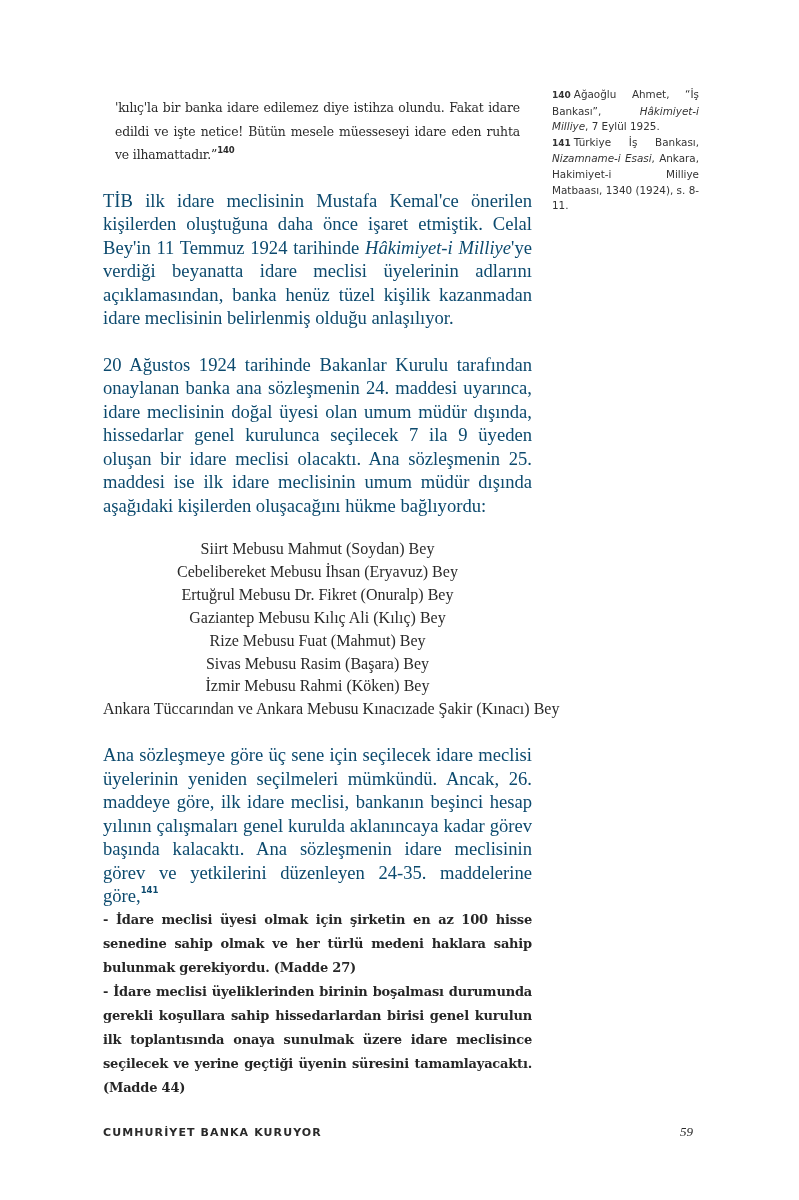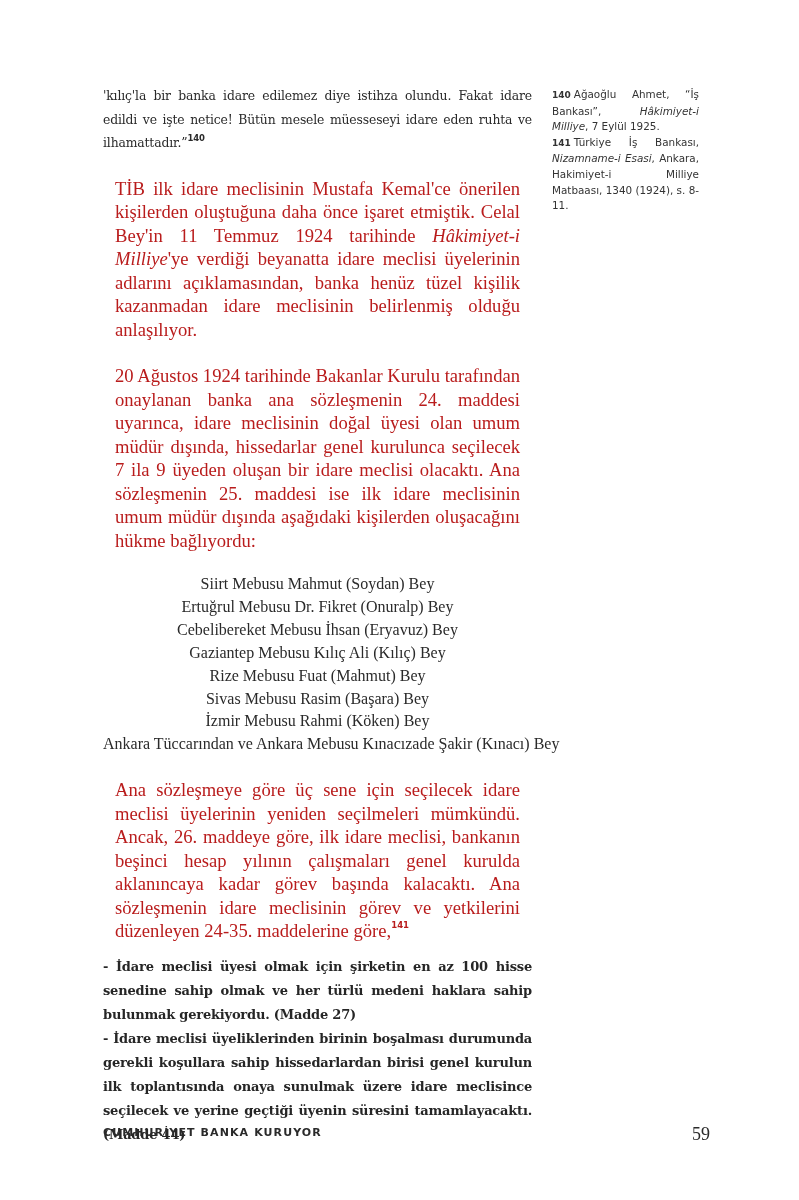--- a/index.html
+++ b/index.html
@@ -2,59 +2,59 @@
 <html><head>
 <meta charset="utf-8">
 <style>
   html, body { margin: 0; padding: 0; background: #ffffff; }
   body { width: 799px; height: 1200px; position: relative; overflow: hidden; color: #2a2a2a; }
   .page { position: absolute; left: 0; top: 0; width: 799px; height: 1200px; }
 
   .main { position: absolute; left: 103px; top: 84px; width: 429px; }
   .side { position: absolute; left: 552px; top: 87px; width: 147px; }
 
-  .quote { font-family: "DejaVu Serif", serif; font-size: 12.4px; line-height: 23.5px; text-align: justify; margin: 0; letter-spacing: -0.15px; }
+  .quote { font-family: "DejaVu Serif", serif; font-size: 12.4px; line-height: 23.5px; text-align: justify; margin: 12px; letter-spacing: -0.15px; }
   .quote sup { font-family: "DejaVu Sans", sans-serif; font-weight: bold; font-size: 8.5px; vertical-align: 6px; line-height: 0; }
 
-  .para { font-family: "Liberation Serif", serif; font-size: 18.6px; line-height: 23.5px; text-align: justify; margin: 12px; color: #b91c1c; }
+  .para { font-family: "Liberation Serif", serif; font-size: 18.6px; line-height: 23.5px; text-align: justify; margin: 0; color: #0c4a6e; }
   .para i { font-style: italic; }
   .para sup { font-family: "DejaVu Sans", sans-serif; font-weight: bold; font-size: 8.5px; vertical-align: 9px; line-height: 0; }
 
   .p1 { margin-top: 22px; }
   .p2 { margin-top: 23px; }
   .list { margin-top: 21px; text-align: center; font-family: "Liberation Serif", serif; font-size: 16px; line-height: 22.9px; color: #2a2a2a; padding: 0; list-style: none; }
   .list li { margin: 0; white-space: nowrap; }
   .p3 { margin-top: 22px; }
 
   .bold-item { font-family: "DejaVu Serif", serif; font-weight: bold; font-size: 13px; line-height: 24px; text-align: justify; margin: 0; letter-spacing: -0.2px; color: #262626; }
   .b1 { margin-top: 0px; }
 
   .fn { font-family: "DejaVu Sans", sans-serif; font-size: 10.4px; line-height: 15.6px; text-align: justify; color: #333; margin: 0; }
   .fn .num { font-weight: bold; font-size: 9px; margin-right: 3px; }
   .fn i { font-style: italic; }
 
   .footer-title { position: absolute; left: 103px; top: 1126px; font-family: "DejaVu Sans", sans-serif; font-weight: bold; font-size: 11px; letter-spacing: 1.1px; color: #2a2a2a; }
-  .page-num { position: absolute; left: 680px; top: 1124px; font-family: "Liberation Serif", serif; font-size: 18px; color: #2a2a2a; margin-left: 12px; }
+  .page-num { position: absolute; left: 680px; top: 1124px; font-family: "Liberation Serif", serif; font-style: italic; font-size: 13px; color: #2a2a2a; }
 </style>
 </head>
 <body>
 
 <div class="page">
 
   <div class="main">
     <p class="quote"><span>'kılıç'la bir banka idare edilemez diye istihza olundu. Fakat idare edildi ve işte netice! Bütün mesele müesseseyi idare eden ruhta ve ilhamattadır.”</span><sup>140</sup></p>
 
     <p class="para p1"><span>TİB ilk idare meclisinin Mustafa Kemal'ce önerilen kişilerden oluştuğuna daha önce işaret etmiştik. Celal Bey'in 11 Temmuz 1924 tarihinde </span><i>Hâkimiyet-i Milliye</i><span>'ye verdiği beyanatta idare meclisi üyelerinin adlarını açıklamasından, banka henüz tüzel kişilik kazanmadan idare meclisinin belirlenmiş olduğu anlaşılıyor.</span></p>
 
     <p class="para p2">20 Ağustos 1924 tarihinde Bakanlar Kurulu tarafından onaylanan banka ana sözleşmenin 24. maddesi uyarınca, idare meclisinin doğal üyesi olan umum müdür dışında, hissedarlar genel kurulunca seçilecek 7 ila 9 üyeden oluşan bir idare meclisi olacaktı. Ana sözleşmenin 25. maddesi ise ilk idare meclisinin umum müdür dışında aşağıdaki kişilerden oluşacağını hükme bağlıyordu:</p>
 
     <ul class="list">
       <li>Siirt Mebusu Mahmut (Soydan) Bey</li>
+      <li>Cebelibereket Mebusu İhsan (Eryavuz) Bey</li>
       <li>Ertuğrul Mebusu Dr. Fikret (Onuralp) Bey</li>
-      <li>Cebelibereket Mebusu İhsan (Eryavuz) Bey</li>
       <li>Gaziantep Mebusu Kılıç Ali (Kılıç) Bey</li>
       <li>Rize Mebusu Fuat (Mahmut) Bey</li>
       <li>Sivas Mebusu Rasim (Başara) Bey</li>
       <li>İzmir Mebusu Rahmi (Köken) Bey</li>
       <li>Ankara Tüccarından ve Ankara Mebusu Kınacızade Şakir (Kınacı) Bey</li>
     </ul>
 
     <p class="para p3"><span>Ana sözleşmeye göre üç sene için seçilecek idare meclisi üyelerinin yeniden seçilmeleri mümkündü. Ancak, 26. maddeye göre, ilk idare meclisi, bankanın beşinci hesap yılının çalışmaları genel kurulda aklanıncaya kadar görev başında kalacaktı. Ana sözleşmenin idare meclisinin görev ve yetkilerini düzenleyen 24-35. maddelerine göre,</span><sup>141</sup></p>
 
     <p class="bold-item b1">- İdare meclisi üyesi olmak için şirketin en az 100 hisse senedine sahip olmak ve her türlü medeni haklara sahip bulunmak gerekiyordu. (Madde 27)</p>

